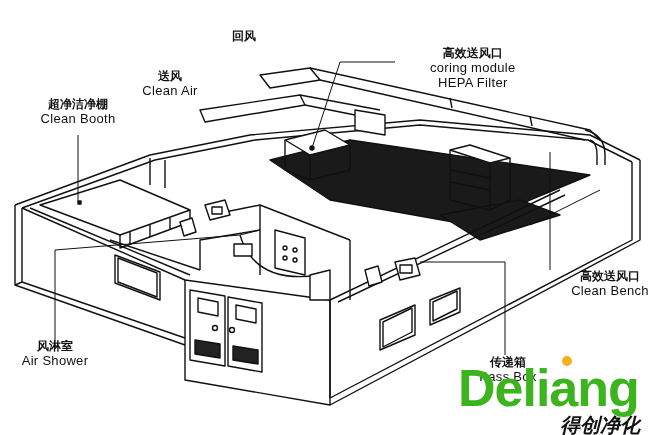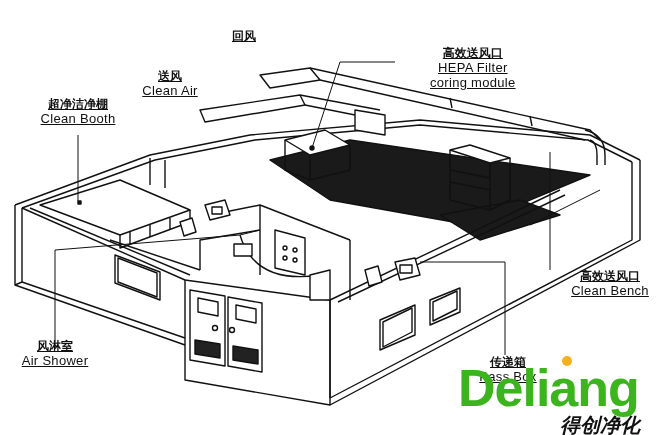--- a/index.html
+++ b/index.html
@@ -1,18 +1,18 @@
 <!DOCTYPE html>
 <html><head>
 <meta charset="utf-8">
 <style>
   html, body { margin:0; padding:0; background:#ffffff; }
   body { width:660px; height:435px; position:relative; overflow:hidden; font-family:"Liberation Sans", "DejaVu Sans", sans-serif; }
   #diagram { position:absolute; left:0; top:0; width:660px; height:435px; }
-  .label { position:absolute; text-align:center; color:#111; line-height:1.15;text-decoration:underline; }
+  .label { position:absolute; text-align:center; color:#111; line-height:1.15; }
   .label .zh { font-family:"DejaVu Sans", sans-serif; font-weight:bold; font-size:12px; display:block; }
   .label .en { font-size:13px; display:block; letter-spacing:0.3px; }
   .label.left { text-align:center; }
   .logo { position:absolute; left:458px; top:362px; width:200px; height:73px;text-align:center; }
   .logo-word { position:absolute; left:0; top:0; font-family:"Liberation Sans", sans-serif; font-weight:bold; font-size:52px; color:#3cb41e; letter-spacing:-1px; line-height:1; }
   .logo-sub { position:absolute; right:18px; top:50px; font-family:"DejaVu Sans", sans-serif; font-style:italic; font-size:20px; color:#111;font-weight:bold; }
   .logo-dot { position:absolute; left:104px; top:-6px; width:10px; height:10px; border-radius:50%; background:#f3b21c; }
 </style>
 </head>
 <body>
@@ -145,22 +145,22 @@
     <line x1="530" y1="225" x2="600" y2="190"></line>
   </g>
 </svg>
 
 <div class="label" style="left:196px; top:30px; width:96px;">
   <span class="zh">回风</span>
 </div>
 
 <div class="label left" style="left:430px; top:47px;">
   <span class="zh">高效送风口</span>
+  <span class="en">coring module</span>
   <span class="en">HEPA Filter</span>
-  <span class="en">coring module</span>
 </div>
 
 <div class="label" style="left:130px; top:70px; width:80px;">
   <span class="zh">送风</span>
   <span class="en">Clean Air</span>
 </div>
 
 <div class="label" style="left:28px; top:98px; width:100px;">
   <span class="zh">超净洁净棚</span>
   <span class="en">Clean Booth</span>

